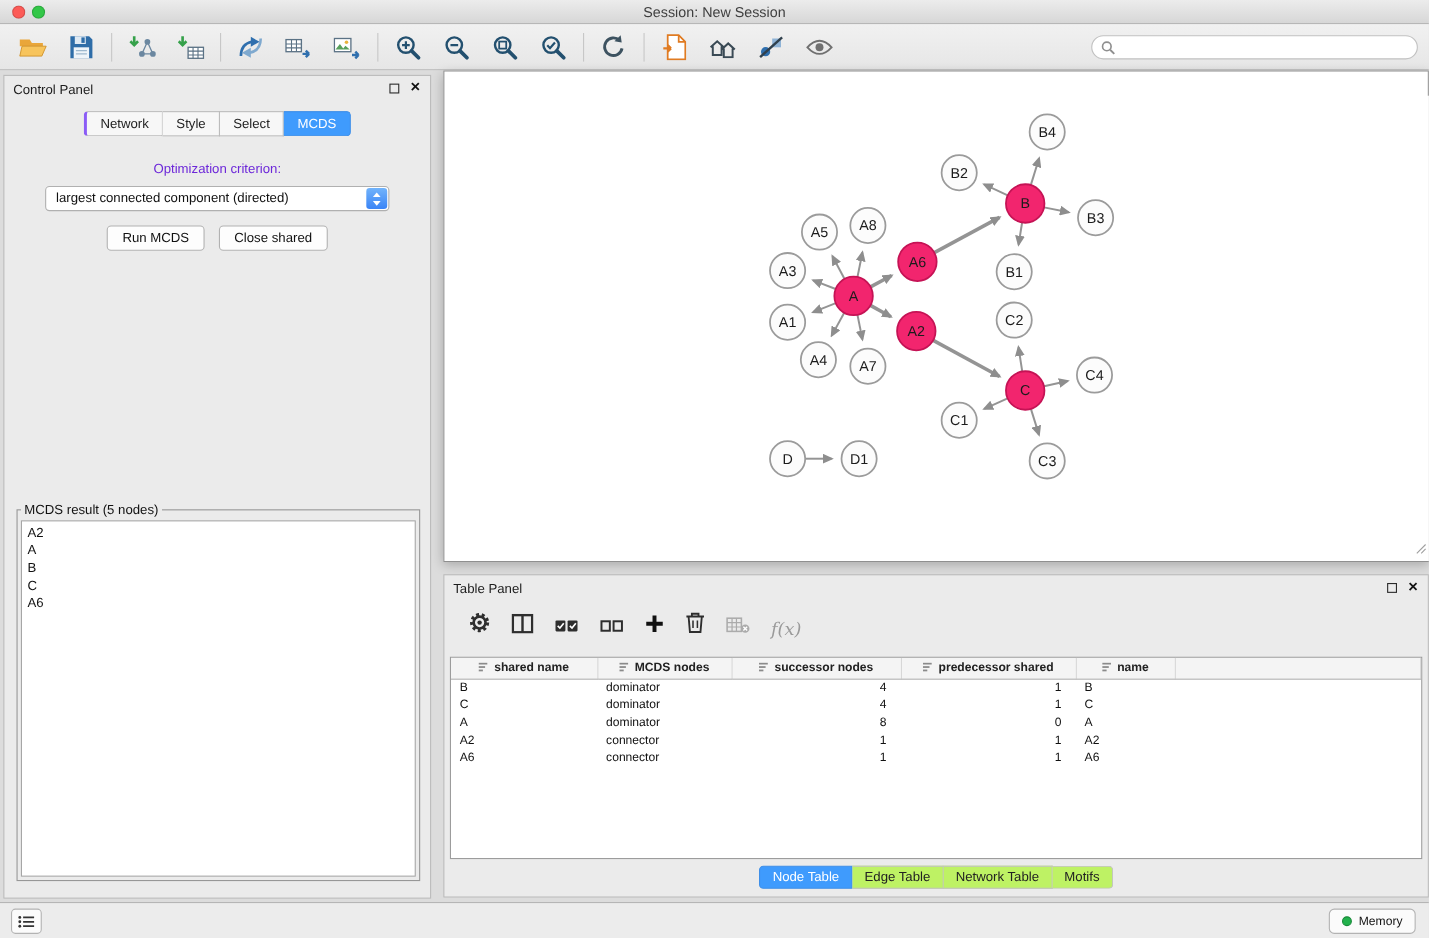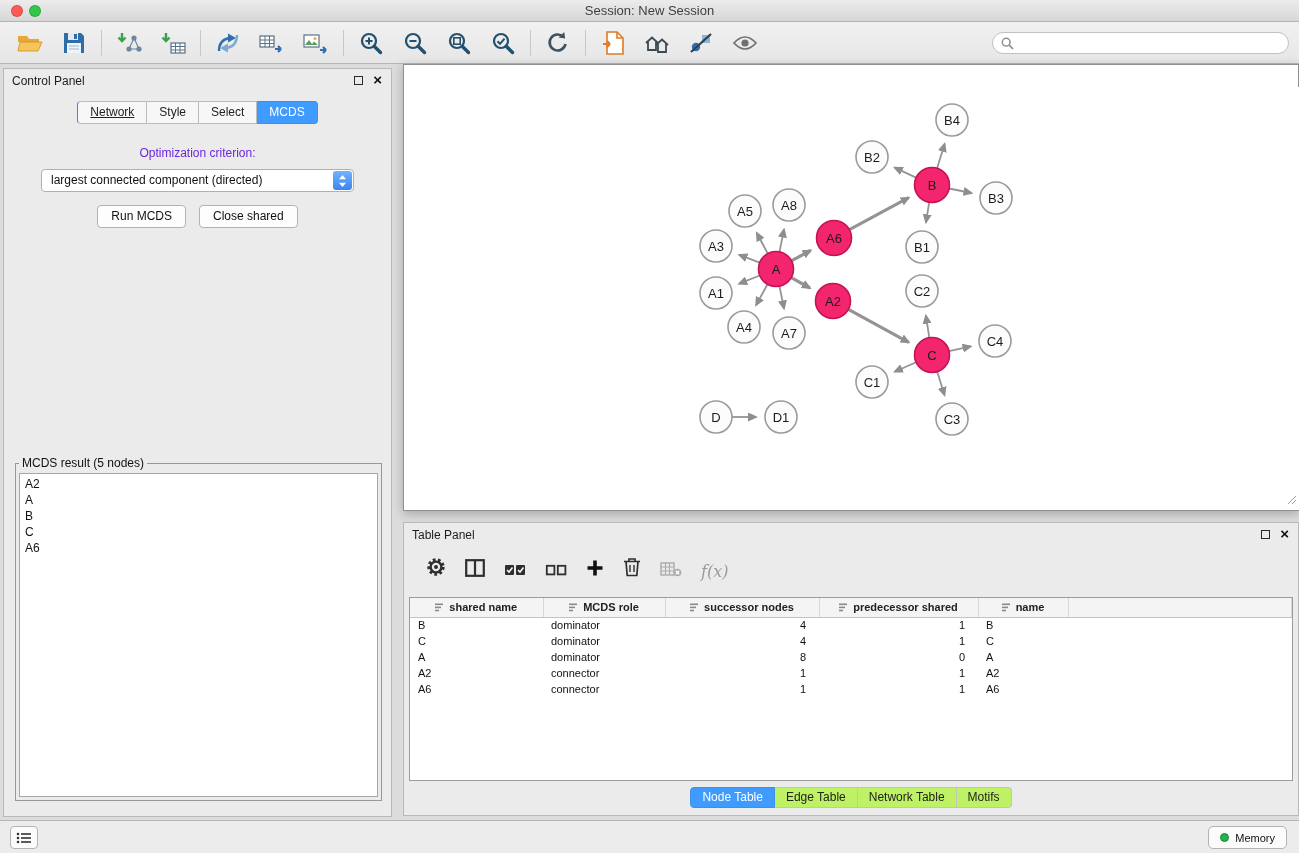--- a/index.html
+++ b/index.html
@@ -34,21 +34,21 @@
   
   .control-panel { position:absolute; left:3px; top:4px; width:389px; height:749px;
     background:#ebebeb; border:1px solid #b9b9b9; }
   .panel-head { position:relative; height:24px; padding:5px 8px 0; font-size:12px; color:#1d1d1d; }
   .panel-head-controls { position:absolute; right:9px; top:6px; display:flex; align-items:center; gap:10px; }
   .float-box { width:9px; height:9px; border:1.5px solid #2b2b2b; background:transparent; }
   .close-x { font-size:15px; font-weight:bold; color:#111; line-height:10px; }
 
   .cp-tabs { display:flex; justify-content:center; margin-top:8px; }
   .cp-tab { font-size:12px; padding:3px 12px 4px; background:#f7f7f7; border:1px solid #bcbcbc; border-left:none; color:#222; }
-  .cp-tab:first-child { border-left:1px solid #8b5cf6; border-radius:4px 0 0 4px;text-decoration:underline; }
+  .cp-tab:first-child { border-left:3px solid #8b5cf6; border-radius:4px 0 0 4px; }
   .cp-tab:last-child { border-radius:0 4px 4px 0; }
   .cp-tab.active { background:#3f9bfd; border-color:#3f8fe8; color:#fff; }
 
   .opt-label { text-align:center; font-size:12px; margin-top:22px; color:#6d28d9; }
   .dropdown { position:relative; margin:9px auto 0; width:313px; height:23px; background:#fff;
     border:1px solid #b0b0b0; border-radius:4px; font-size:12px; line-height:21px; padding-left:9px; color:#111; }
   .dropdown-stepper { position:absolute; right:1px; top:1px; width:19px; height:19px; border-radius:3px;
     background:linear-gradient(#71b3fb,#3a84f6); display:flex; align-items:center; justify-content:center; }
   .cp-buttons { display:flex; justify-content:center; gap:13px; margin-top:13px; }
   .btn { font-size:12px; padding:3px 13px 4px; background:#fdfdfd; border:1px solid #b2b2b2; border-radius:4px; color:#111; }
@@ -480,21 +480,21 @@
             <tr>
               <th><span class="hicon"><svg width="9" height="9" viewBox="0 0 9 9">
                       <rect x="0" y="0.5" width="8" height="1.6" fill="#8a8a8a"></rect>
                       <rect x="0" y="3.6" width="6" height="1.6" fill="#8a8a8a"></rect>
                       <rect x="0" y="6.7" width="4" height="1.6" fill="#8a8a8a"></rect>
                     </svg></span><span>shared name</span></th>
               <th><span class="hicon"><svg width="9" height="9" viewBox="0 0 9 9">
                       <rect x="0" y="0.5" width="8" height="1.6" fill="#8a8a8a"></rect>
                       <rect x="0" y="3.6" width="6" height="1.6" fill="#8a8a8a"></rect>
                       <rect x="0" y="6.7" width="4" height="1.6" fill="#8a8a8a"></rect>
-                    </svg></span><span>MCDS role</span></th>
+                    </svg></span><span>MCDS nodes</span></th>
               <th><span class="hicon"><svg width="9" height="9" viewBox="0 0 9 9">
                       <rect x="0" y="0.5" width="8" height="1.6" fill="#8a8a8a"></rect>
                       <rect x="0" y="3.6" width="6" height="1.6" fill="#8a8a8a"></rect>
                       <rect x="0" y="6.7" width="4" height="1.6" fill="#8a8a8a"></rect>
                     </svg></span><span>successor nodes</span></th>
               <th><span class="hicon"><svg width="9" height="9" viewBox="0 0 9 9">
                       <rect x="0" y="0.5" width="8" height="1.6" fill="#8a8a8a"></rect>
                       <rect x="0" y="3.6" width="6" height="1.6" fill="#8a8a8a"></rect>
                       <rect x="0" y="6.7" width="4" height="1.6" fill="#8a8a8a"></rect>
                     </svg></span><span>predecessor shared</span></th>

